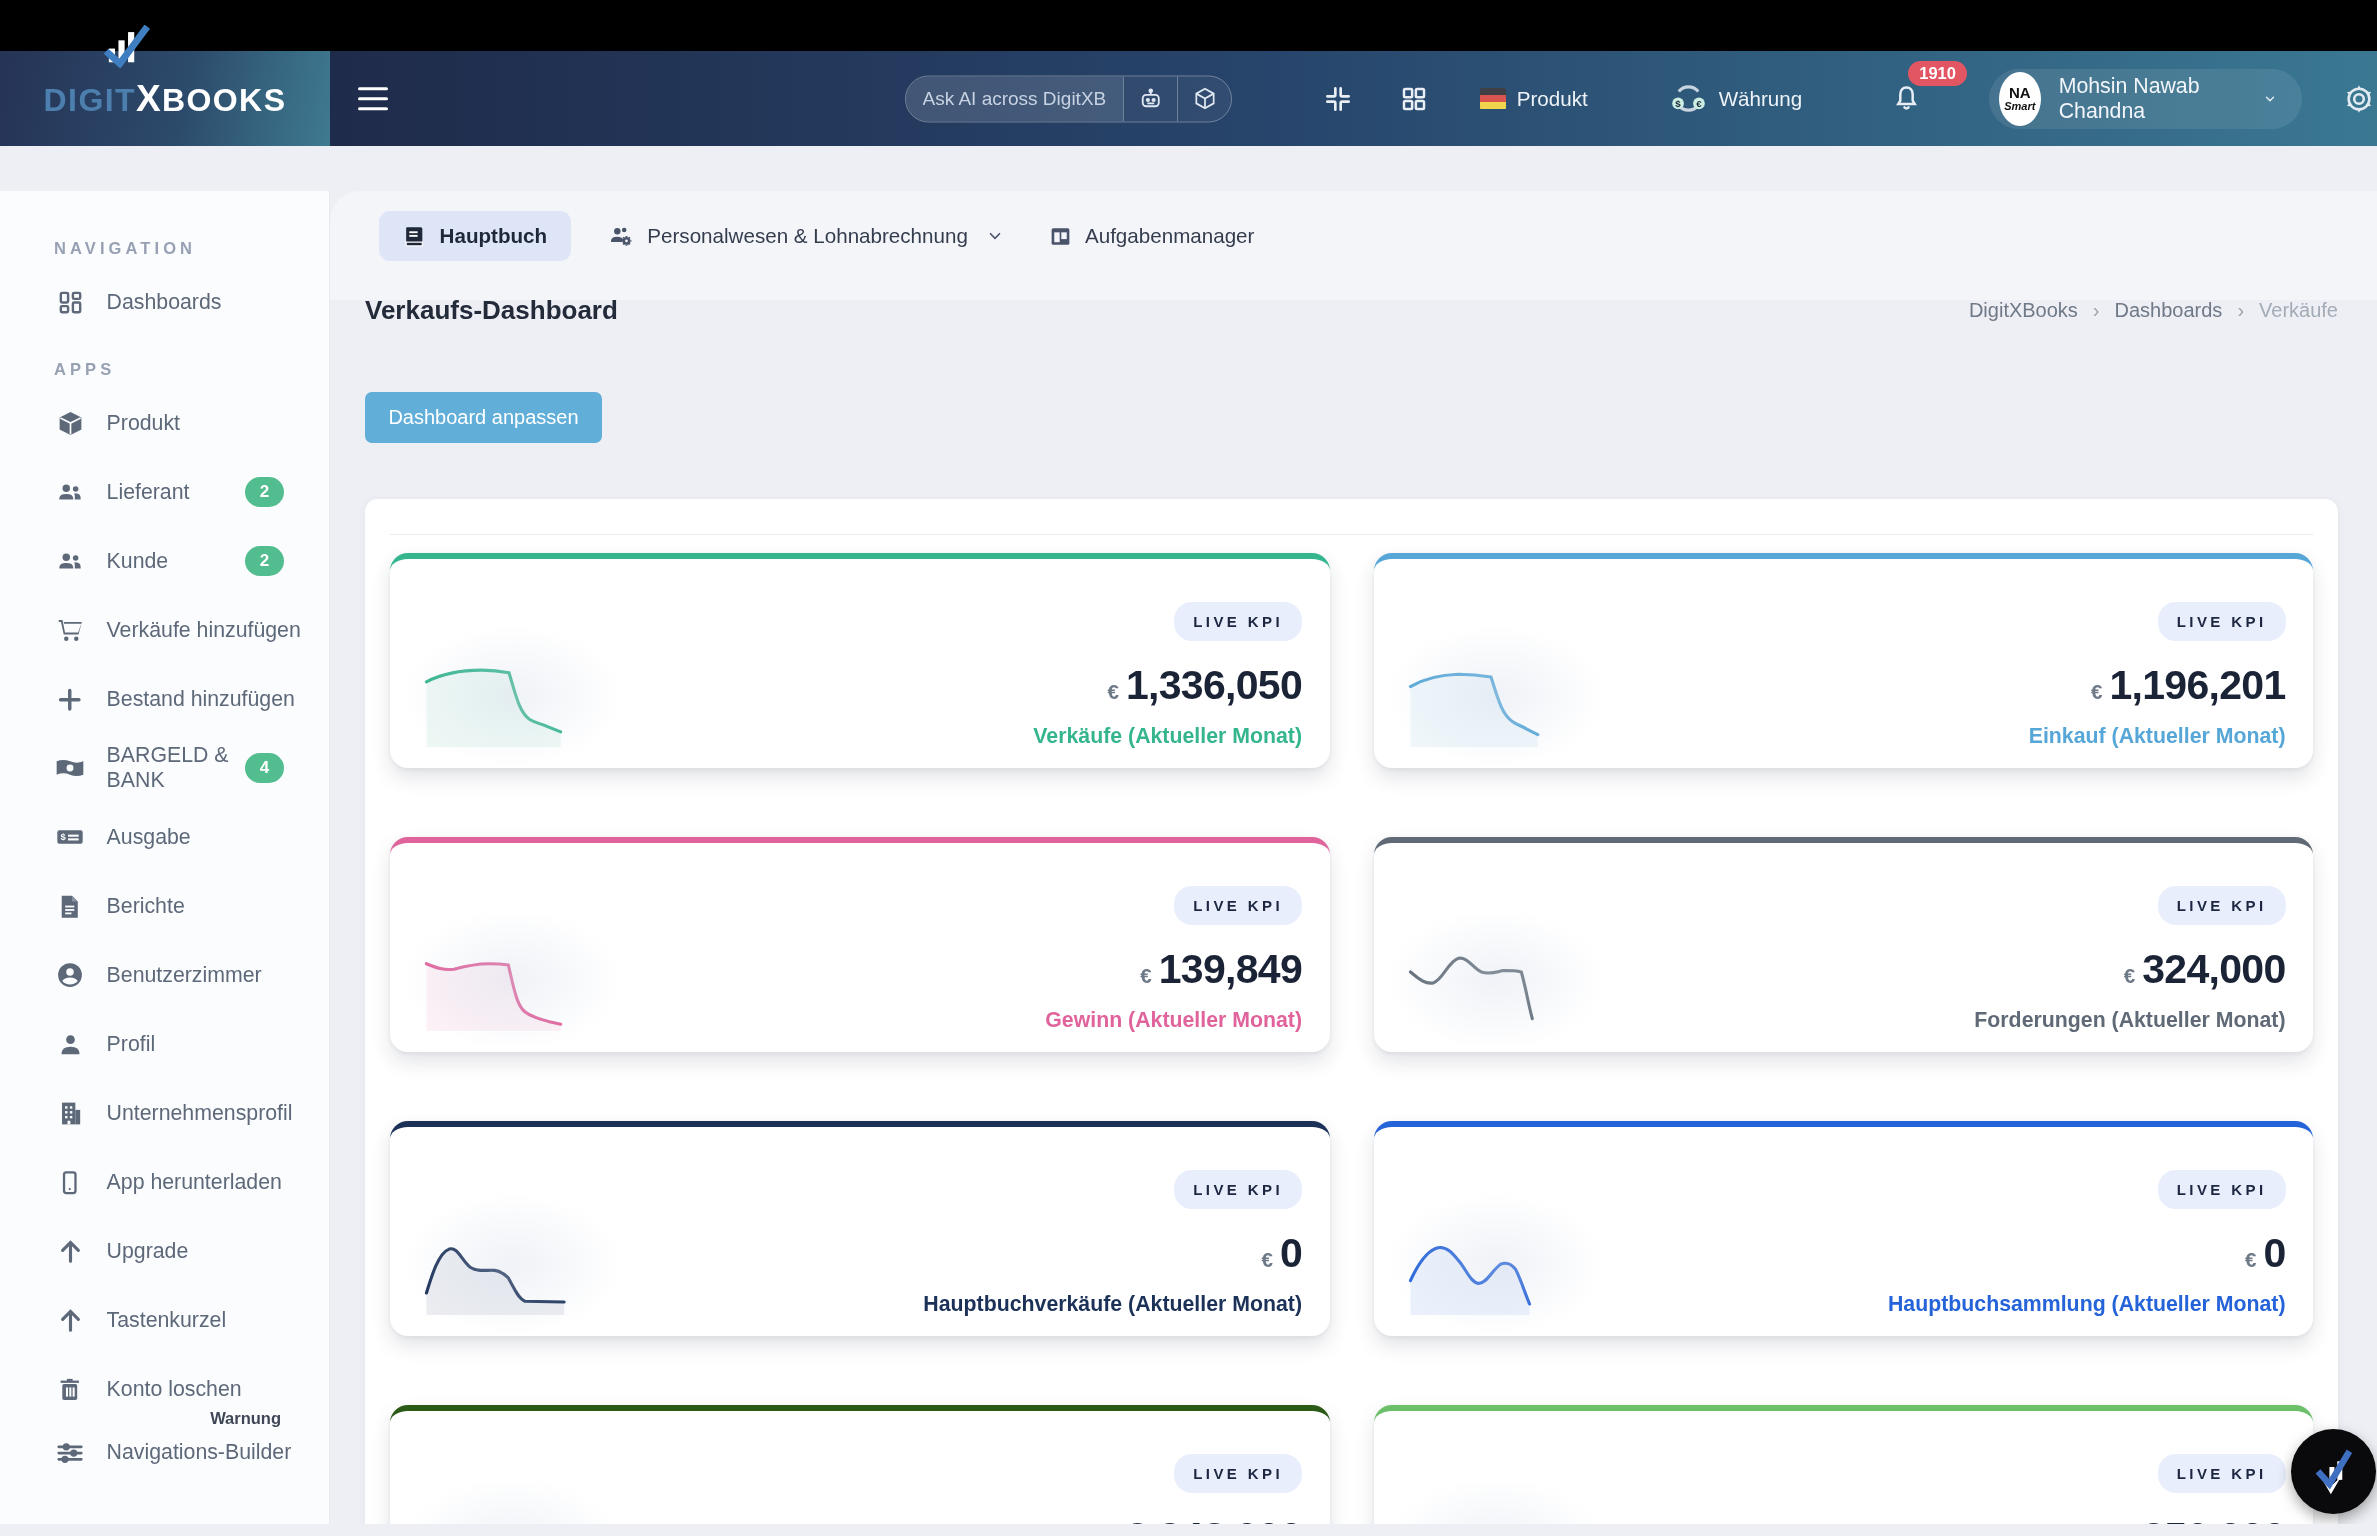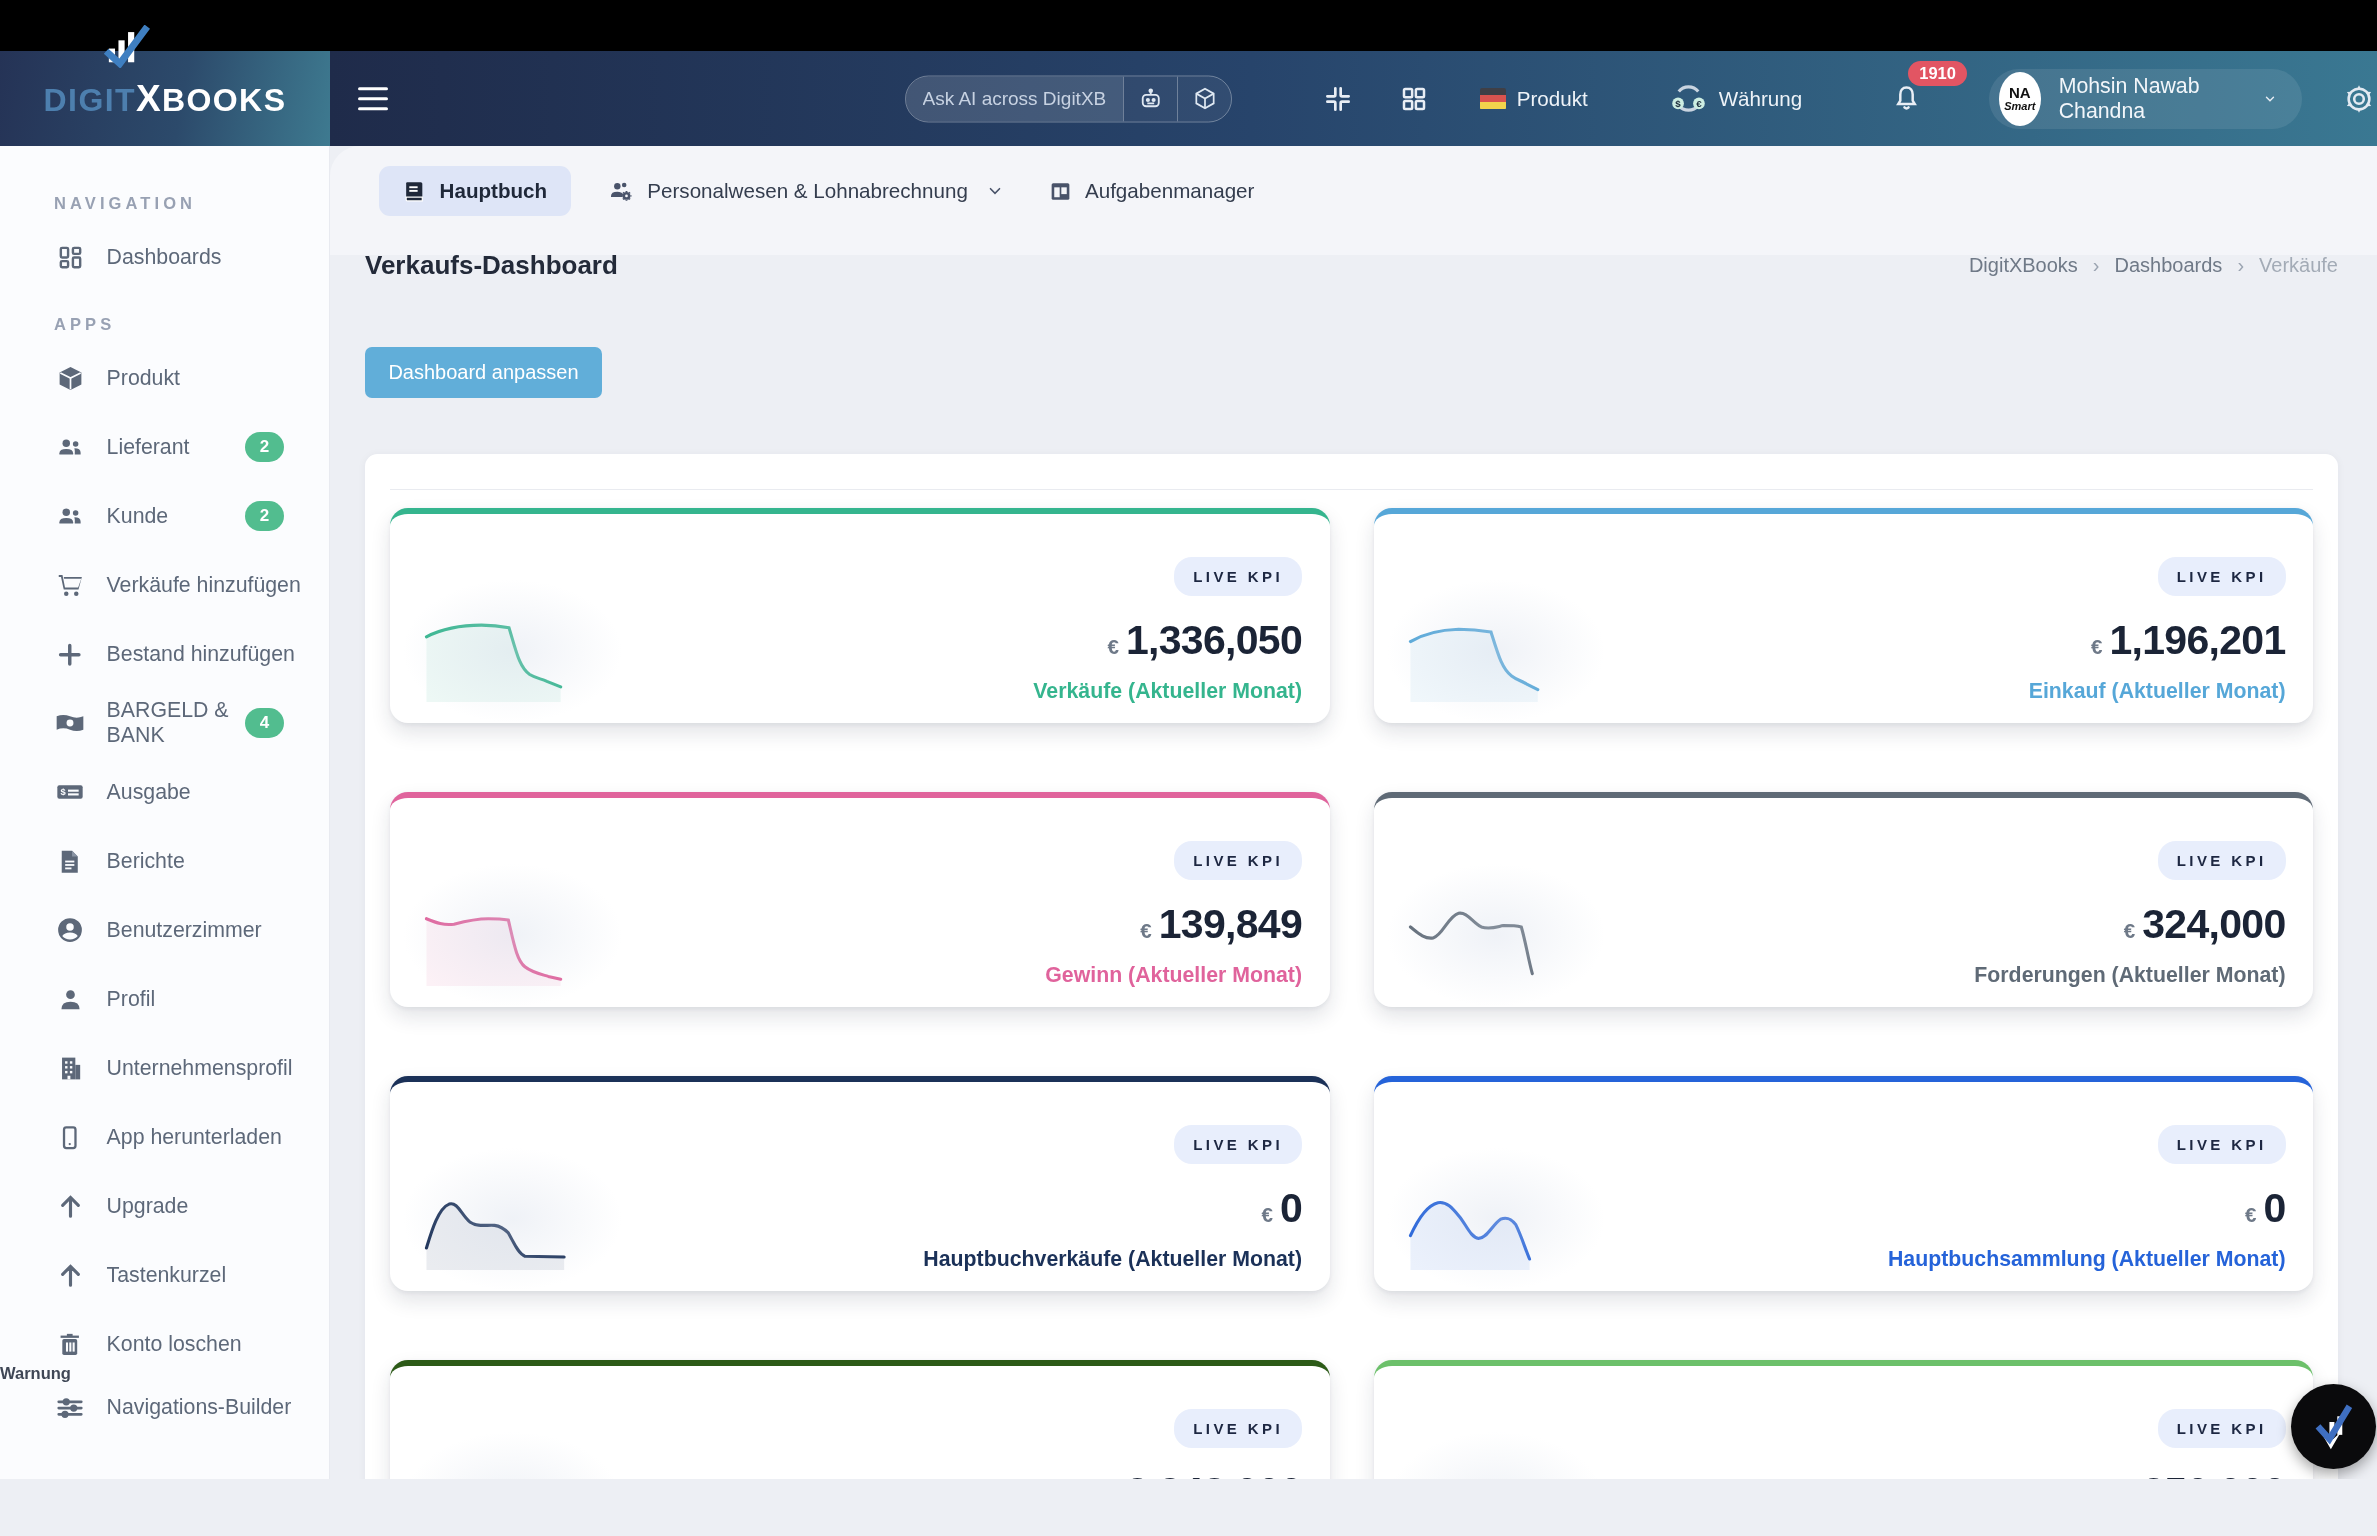--- a/index.html
+++ b/index.html
@@ -47,31 +47,31 @@
   .user-pill { margin-left:66px; height:60px; display:flex; align-items:center; gap:18px;
     background:rgba(255,255,255,.09); border-radius:37px; padding:0 25px 0 9.6px; cursor:pointer; }
   .avatar { width:54px; height:54px; border-radius:50%; background:#fff; display:flex;
     flex-direction:column; align-items:center; justify-content:center; color:#111; overflow:hidden; }
   .avatar .a1 { font-size:15px; font-weight:800; line-height:1; }
   .avatar .a2 { font-size:11px; font-style:italic; font-weight:700; line-height:1.1; }
   .user-name { color:#f2f6fa; font-size:21.3px; }
   .gear-ic { margin-left:39px; }
 
   
-  .shell { display:flex; height:1333px; }
+  .shell { display:flex; height:1333px;margin-top:45px; }
   .sidebar { width:330px; background:#fbfcfe; border-right:0.7px solid #e8eaf0; padding-top:25px; flex-shrink:0; }
   .side-section { font-size:16.5px; font-weight:700; letter-spacing:4.1px; color:#98a1b3;
     margin:23.4px 0 9.6px 54px; }
   .side-item { height:69px; display:flex; align-items:center; padding-left:54px; cursor:pointer; }
   .side-item .ic { width:32px; display:flex; justify-content:center; }
   .side-item .lbl { margin-left:20.6px; font-size:21.3px; color:#5d6879; }
   .side-badge { margin-left:auto; margin-right:45px; background:#52bd8f; color:#fff;
     font-size:17px; font-weight:700; min-width:39px; height:30px; border-radius:15px;
     display:flex; align-items:center; justify-content:center; padding:0 9.6px; }
-  .side-warning { padding-right:48px; font-size:16.5px; font-weight:700;
+  .side-warning { text-align:right; padding-right:48px; font-size:16.5px; font-weight:700;
     color:#3f4756; margin:-15px 0 -9.6px 0; }
 
   
   .content { flex:1; position:relative; background:#edeff4; padding:0 39px 0 35px; overflow:hidden; }
   .content::before { content:""; position:absolute; top:0; left:0; right:0; height:109px;
     background:#f4f5f9; border-radius:30px 0 0 0; }
   .tab-strip { position:relative; padding-top:19px; display:flex; align-items:center; gap:30px; margin-left:13.8px; }
   .tab { display:flex; align-items:center; gap:12.4px; font-size:20.6px; color:#343d4e;
     padding:12.4px 6.9px; cursor:pointer; white-space:nowrap; }
   .tab.active { background:#dee5f7; border-radius:11px; padding:12.4px 23.4px; color:#1f2839; font-weight:600; }

